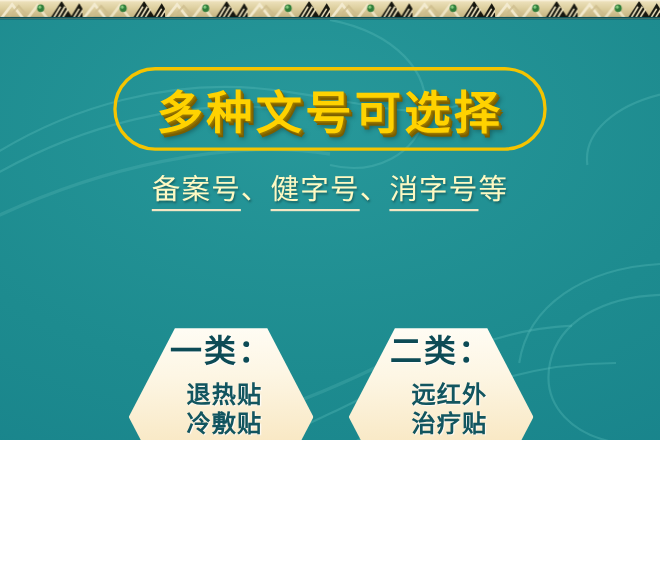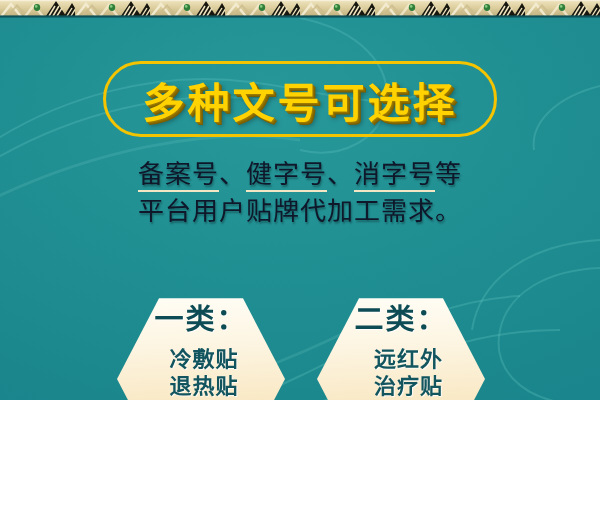--- a/index.html
+++ b/index.html
@@ -81,24 +81,24 @@
 
   
   .body-block {
     position: absolute;
     left: 0; right: 0;
     top: 156px;
     text-align: center;
     z-index: 4;
   }
   .body-line {
-    font-family: Liberation Sans, sans-serif;
+    font-family: Liberation Mono, monospace;
     font-size: 26px;
     line-height: 37px;
-    color: #0f172a;
+    color: #fef9c3;
     letter-spacing: 1px;
     white-space: nowrap;
     text-shadow: 1px 2px 2px rgba(0,0,0,.32);
   }
   .body-line .u {
     border-bottom: 2px solid #f3e6c4;
     padding-bottom: 1px;
   }
 
   
@@ -203,28 +203,27 @@
     <rect x="0" y="0" width="600" height="1.2" fill="#f8f1dc" opacity="0.85"></rect>
     <rect x="0" y="15.4" width="600" height="1.6" fill="#0e5258"></rect>
   </svg>
 
   <div class="title-wrap">
     <div class="title-text">多种文号可选择</div>
   </div>
 
   <div class="body-block">
     <div class="body-line"><span class="u">备案号</span><span>、</span><span class="u">健字号</span><span>、</span><span class="u">消字号</span><span>等</span></div>
-    <div class="body-line"><span>平台用户贴牌代加工需求。</span></div>
   </div>
 
   <div class="hex hex-1">
     <div class="hex-title">一类：</div>
     <div class="hex-sub">
+      <div>退热贴</div>
       <div>冷敷贴</div>
-      <div>退热贴</div>
     </div>
   </div>
 
   <div class="hex hex-2">
     <div class="hex-title">二类：</div>
     <div class="hex-sub">
       <div>远红外</div>
       <div>治疗贴</div>
     </div>
   </div>

